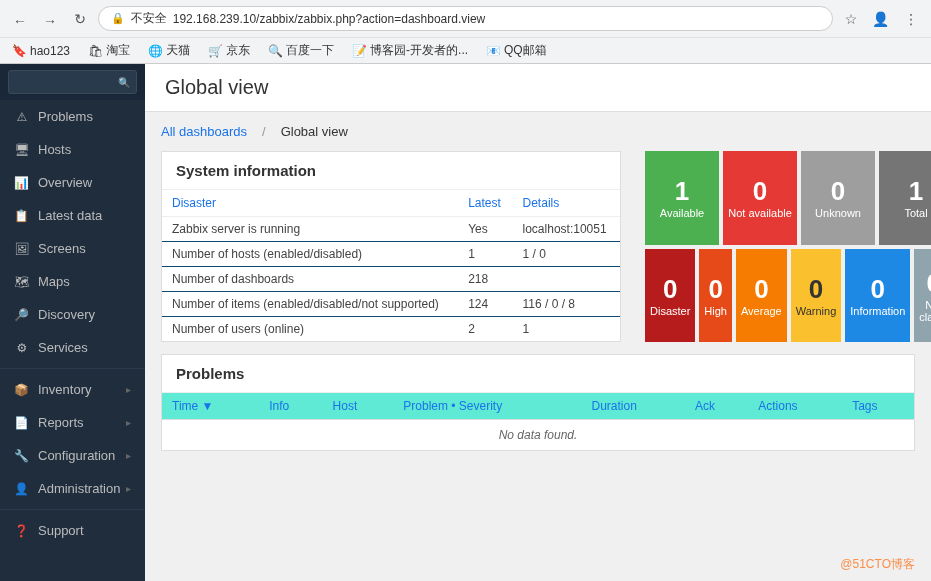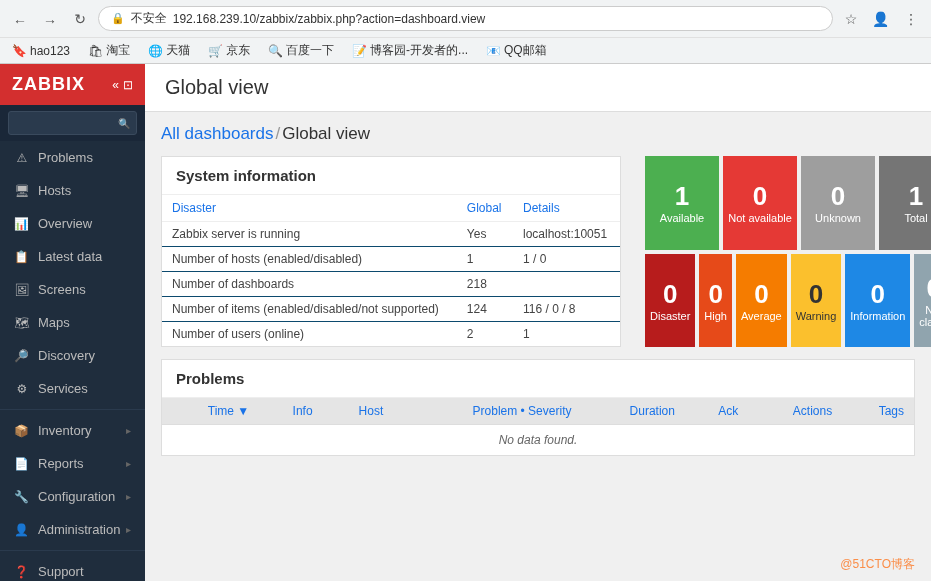--- a/index.html
+++ b/index.html
@@ -73,21 +73,21 @@
     .nav-section-divider { height: 1px; background: #2a3a4d; margin: 4px 0; }
 
     
     .main-content { flex: 1; background: #f0f0f0; overflow-y: auto; }
     .main-header {
       background: white; padding: 12px 20px; border-bottom: 1px solid #ddd;
       display: flex; align-items: center; justify-content: space-between;
     }
     .page-title { font-size: 20px; color: #333; font-weight: normal; }
     .main-body { padding: 12px 16px; }
-    .breadcrumb { display: flex; align-items: center; gap: 2px; margin-bottom: 12px; font-size: 17px; }
+    .breadcrumb { display: flex; align-items: center; gap: 15px; margin-bottom: 12px; font-size: 13px; }
     .breadcrumb a { color: #1a73e8; text-decoration: none; }
     .breadcrumb-sep { color: #999; }
     .breadcrumb-current { color: #333; }
 
     
     .dashboard-grid { display: flex; gap: 24px; }
     .sysinfo-panel { background: white; border: 1px solid #ddd; width: 460px; flex-shrink: 0; }
     .panel-title { font-size: 15px; font-weight: bold; color: #333; padding: 10px 14px; border-bottom: 1px solid #eee; }
     .sysinfo-table { width: 100%; border-collapse: collapse; font-size: 12px; }
     .sysinfo-table th { text-align: left; padding: 6px 10px; color: #1a73e8; font-weight: normal; border-bottom: 1px solid #eee; }
@@ -113,22 +113,22 @@
     .tile-orange-red { background: #e64a19; }
     .tile-orange { background: #f57c00; }
     .tile-yellow { background: #fbc02d; }
     .tile-blue { background: #1e88e5; }
     .tile-light-gray { background: #90a4ae; }
 
     
     .problems-panel { background: white; border: 1px solid #ddd; margin-top: 12px; }
     .problems-table { width: 100%; border-collapse: collapse; font-size: 12px; }
     .problems-table th {
-      text-align: right; padding: 6px 10px; color: #1a73e8; font-weight: normal;
-      border-bottom: 1px solid #ddd; background: #e5e5e5; cursor: pointer;
+      text-align: left; padding: 6px 10px; color: #1a73e8; font-weight: normal;
+      border-bottom: 1px solid #ddd; background: #5eead4; cursor: pointer;
     }
     .problems-table td { padding: 8px 10px; color: #666; text-align: center; }
     .no-data { color: #999; font-style: italic; }
 
     .watermark { position: fixed; bottom: 8px; right: 16px; font-size: 12px; color: rgba(255,100,0,0.7); pointer-events: none; }
   </style>
 </head>
 <body>
 
 <div class="browser-chrome">
@@ -152,27 +152,20 @@
     <span class="bookmark-item">🛒 <span>京东</span></span>
     <span class="bookmark-item">🔍 <span>百度一下</span></span>
     <span class="bookmark-item">📝 <span>博客园-开发者的...</span></span>
     <span class="bookmark-item">📧 <span>QQ邮箱</span></span>
   </div>
 </div>
 
 <div class="app-container">
 
   <div class="sidebar">
-    <div class="sidebar-logo">
-      <span class="zabbix-text">ZABBIX</span>
-      <div class="sidebar-logo-icons">
-        <span class="sidebar-logo-icon">«</span>
-        <span class="sidebar-logo-icon">⊡</span>
-      </div>
-    </div>
     <div class="sidebar-search">
       <div class="search-wrapper">
         <input type="text" placeholder="" style="">
       </div>
     </div>
     <div class="sidebar-nav">
       <div class="nav-item">
         <div class="nav-item-left">
           <span class="nav-icon">⚠</span>
           <span>Problems</span>
@@ -273,21 +266,21 @@
       </div>
 
       <div class="dashboard-grid">
 
         <div class="sysinfo-panel">
           <div class="panel-title">System information</div>
           <table class="sysinfo-table">
             <thead>
               <tr>
                 <th>Disaster</th>
-                <th>Global</th>
+                <th>Latest</th>
                 <th>Details</th>
               </tr>
             </thead>
             <tbody>
               <tr>
                 <td>Zabbix server is running</td>
                 <td class="value-green">Yes</td>
                 <td>localhost:10051</td>
               </tr>
               <tr>

